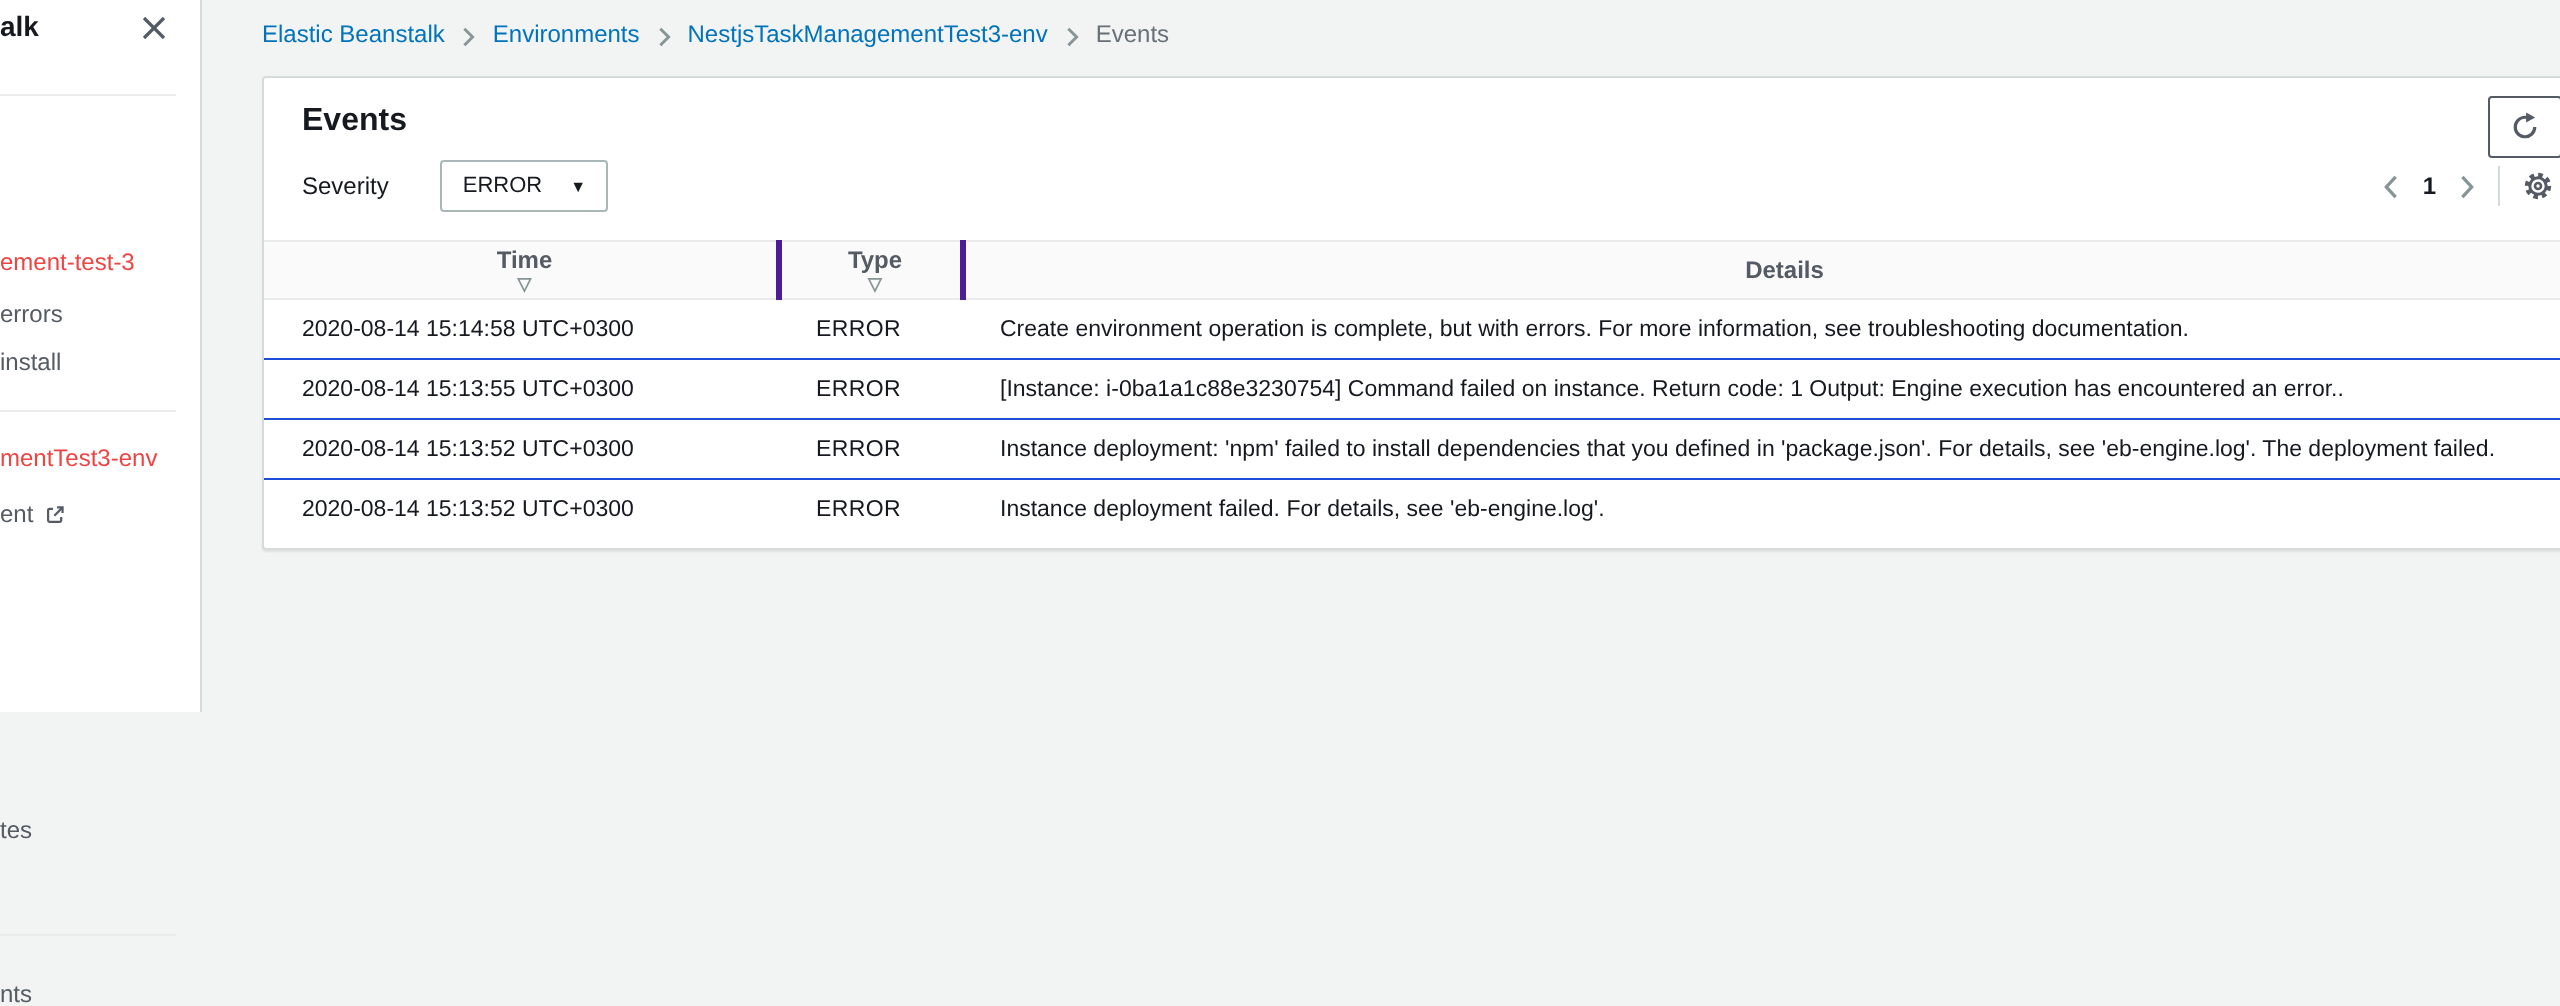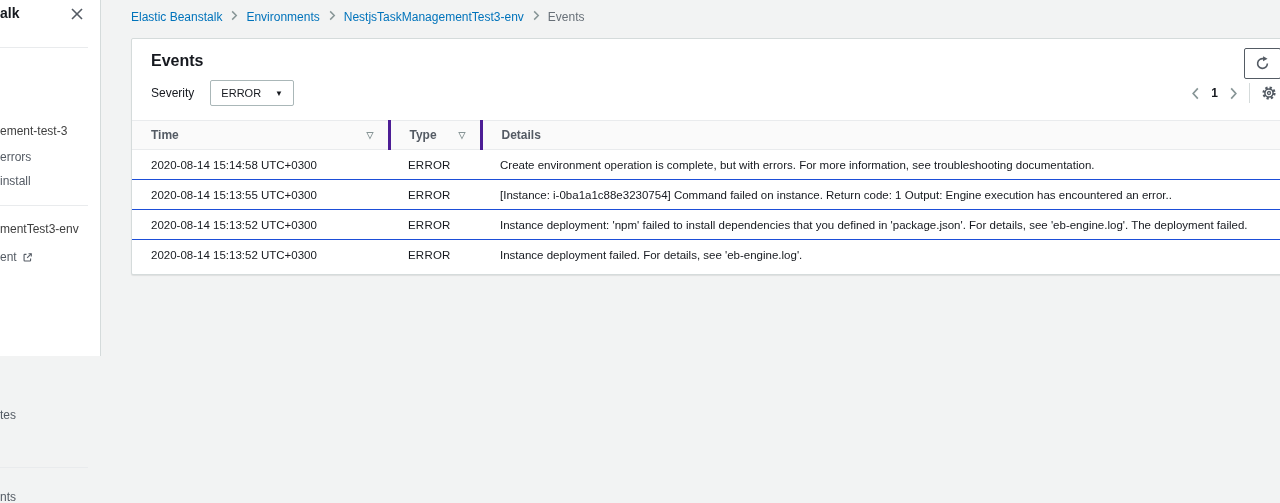--- a/index.html
+++ b/index.html
@@ -19,26 +19,26 @@
   }
   .sidebar-close {
     position: absolute; left: 67px; top: 4px; width: 20px; height: 20px;
     display: flex; align-items: center; justify-content: center; cursor: pointer;
   }
   .sb-divider { position: absolute; left: 0; width: 88px; height: 1px; background: #e9ebed; }
   .sb-item {
     position: absolute; left: 0; white-space: nowrap; font-size: 12px;
     color: #545b64; display: flex; align-items: center; gap: 5px;
   }
-  .sb-item.dark { color: #404040; }
+  .sb-item.dark { color: #ef4444; }
   
   .content { position: absolute; left: 102px; top: 0; right: 0; height: 503px; }
   .breadcrumb {
     position: absolute; left: 29px; top: 10px;
-    display: flex; align-items: flex-start; gap: 8px; font-size: 12px; white-space: nowrap;
+    display: flex; align-items: flex-end; gap: 8px; font-size: 12px; white-space: nowrap;
   }
   .crumb-link { color: #0073bb; cursor: pointer; }
   .crumb-current { color: #687078; }
   .crumb-sep { color: #879596; display: flex; align-items: center; }
   
   .card {
     position: absolute; left: 29px; top: 38px; right: -18px; height: 237px;
     background: #ffffff; border: 1px solid #d5dbdb; border-radius: 2px;
     box-shadow: 0 1px 1px rgba(0,0,0,0.08);
   }
@@ -46,21 +46,21 @@
     position: absolute; left: 19px; top: 13px;
     font-size: 16px; font-weight: 700; color: #16191f;
   }
   .refresh-btn {
     position: absolute; top: 9px; right: 16px; width: 37px; height: 31px;
     background: #fff; border: 1px solid #545b64; border-radius: 2px;
     display: flex; align-items: center; justify-content: center; cursor: pointer;
   }
   .filter-row {
     position: absolute; left: 19px; top: 41px; height: 26px;
-    display: flex; align-items: center; gap: 16px;
+    display: flex; align-items: center; gap: 26px;
   }
   .severity-label { font-size: 12px; color: #16191f; }
   .severity-select {
     height: 26px; min-width: 79px; background: #fff;
     border: 1px solid #aab7b8; border-radius: 2px; cursor: pointer;
     display: flex; align-items: center; justify-content: space-between;
     gap: 14px; padding: 0 10px; font-size: 11px; color: #16191f;
   }
   .select-caret { font-size: 8px; color: #16191f; }
   .pagination {
@@ -77,21 +77,21 @@
     width: 100%; border-collapse: collapse; table-layout: fixed;
   }
   .events-table col.c-time { width: 257px; }
   .events-table col.c-type { width: 92px; }
   .events-table th {
     height: 29px; background: #fafafa; text-align: left;
     border-top: 1px solid #e9ebed; border-bottom: 1px solid #e9ebed;
     font-size: 12px; font-weight: 700; color: #545b64; padding: 0 14px 0 19px;
   }
   .events-table th + th { border-left: 3px solid #4c1d95; }
-  .th-inner { display: flex; align-items: center; justify-content: space-between; }
+  .th-inner { display: flex; align-items: center; justify-content: space-between; flex-direction: column; }
   .filter-icon { font-size: 9px; color: #879596; cursor: pointer; }
   .events-table td {
     height: 30px; font-size: 11.5px; color: #16191f;
     border-bottom: 1px solid #1d4ed8; padding: 0 10px 0 19px;
     white-space: nowrap; overflow: hidden;
   }
   .events-table tr:last-child td { border-bottom: none; }
   .type-error { color: #d13212; font-size: 11px; letter-spacing: 0.2px; }
   svg { display: block; }
 </style>

